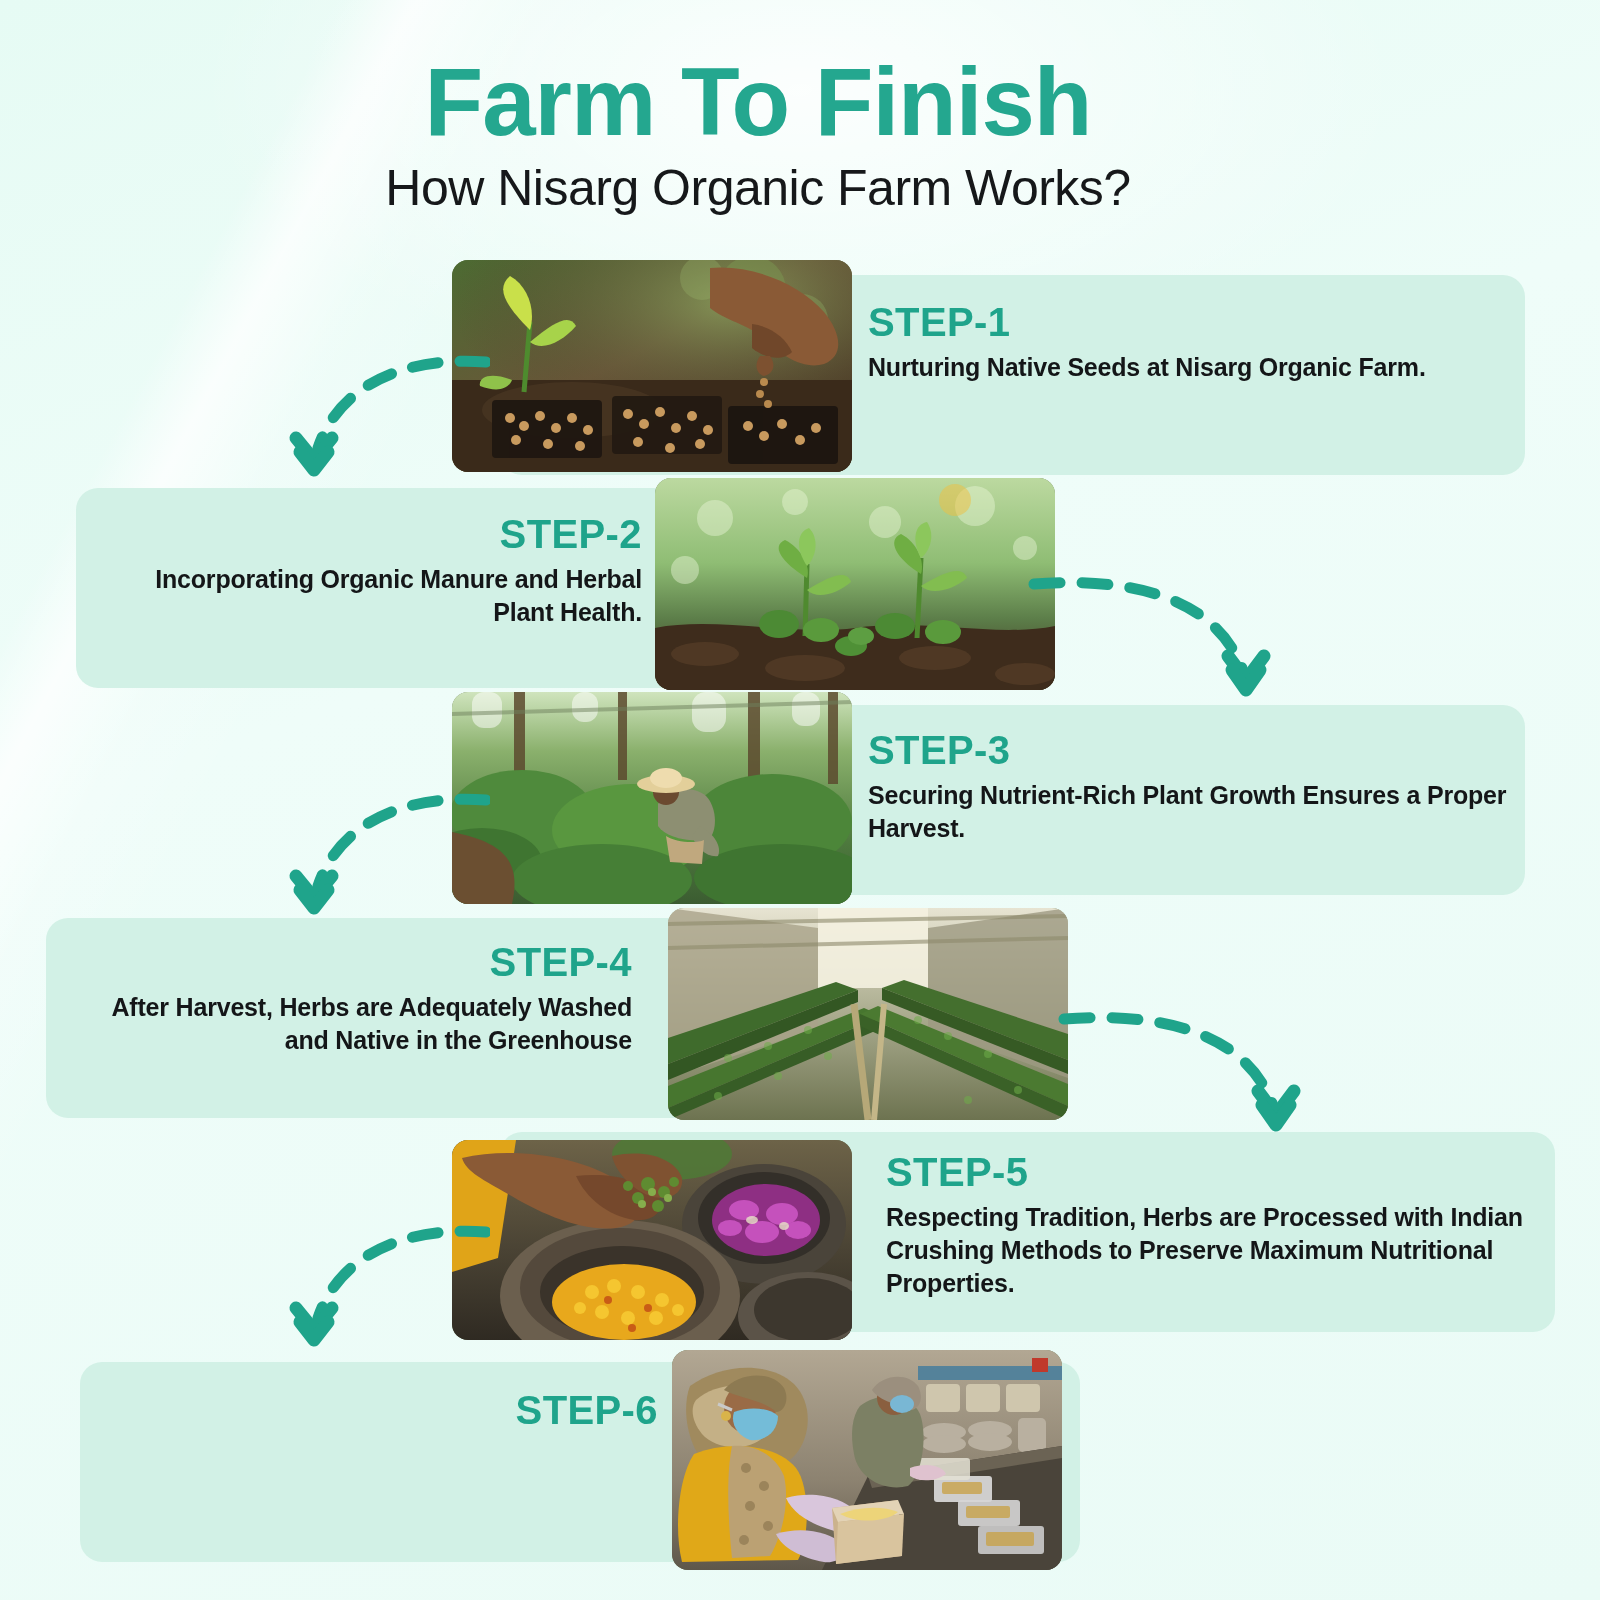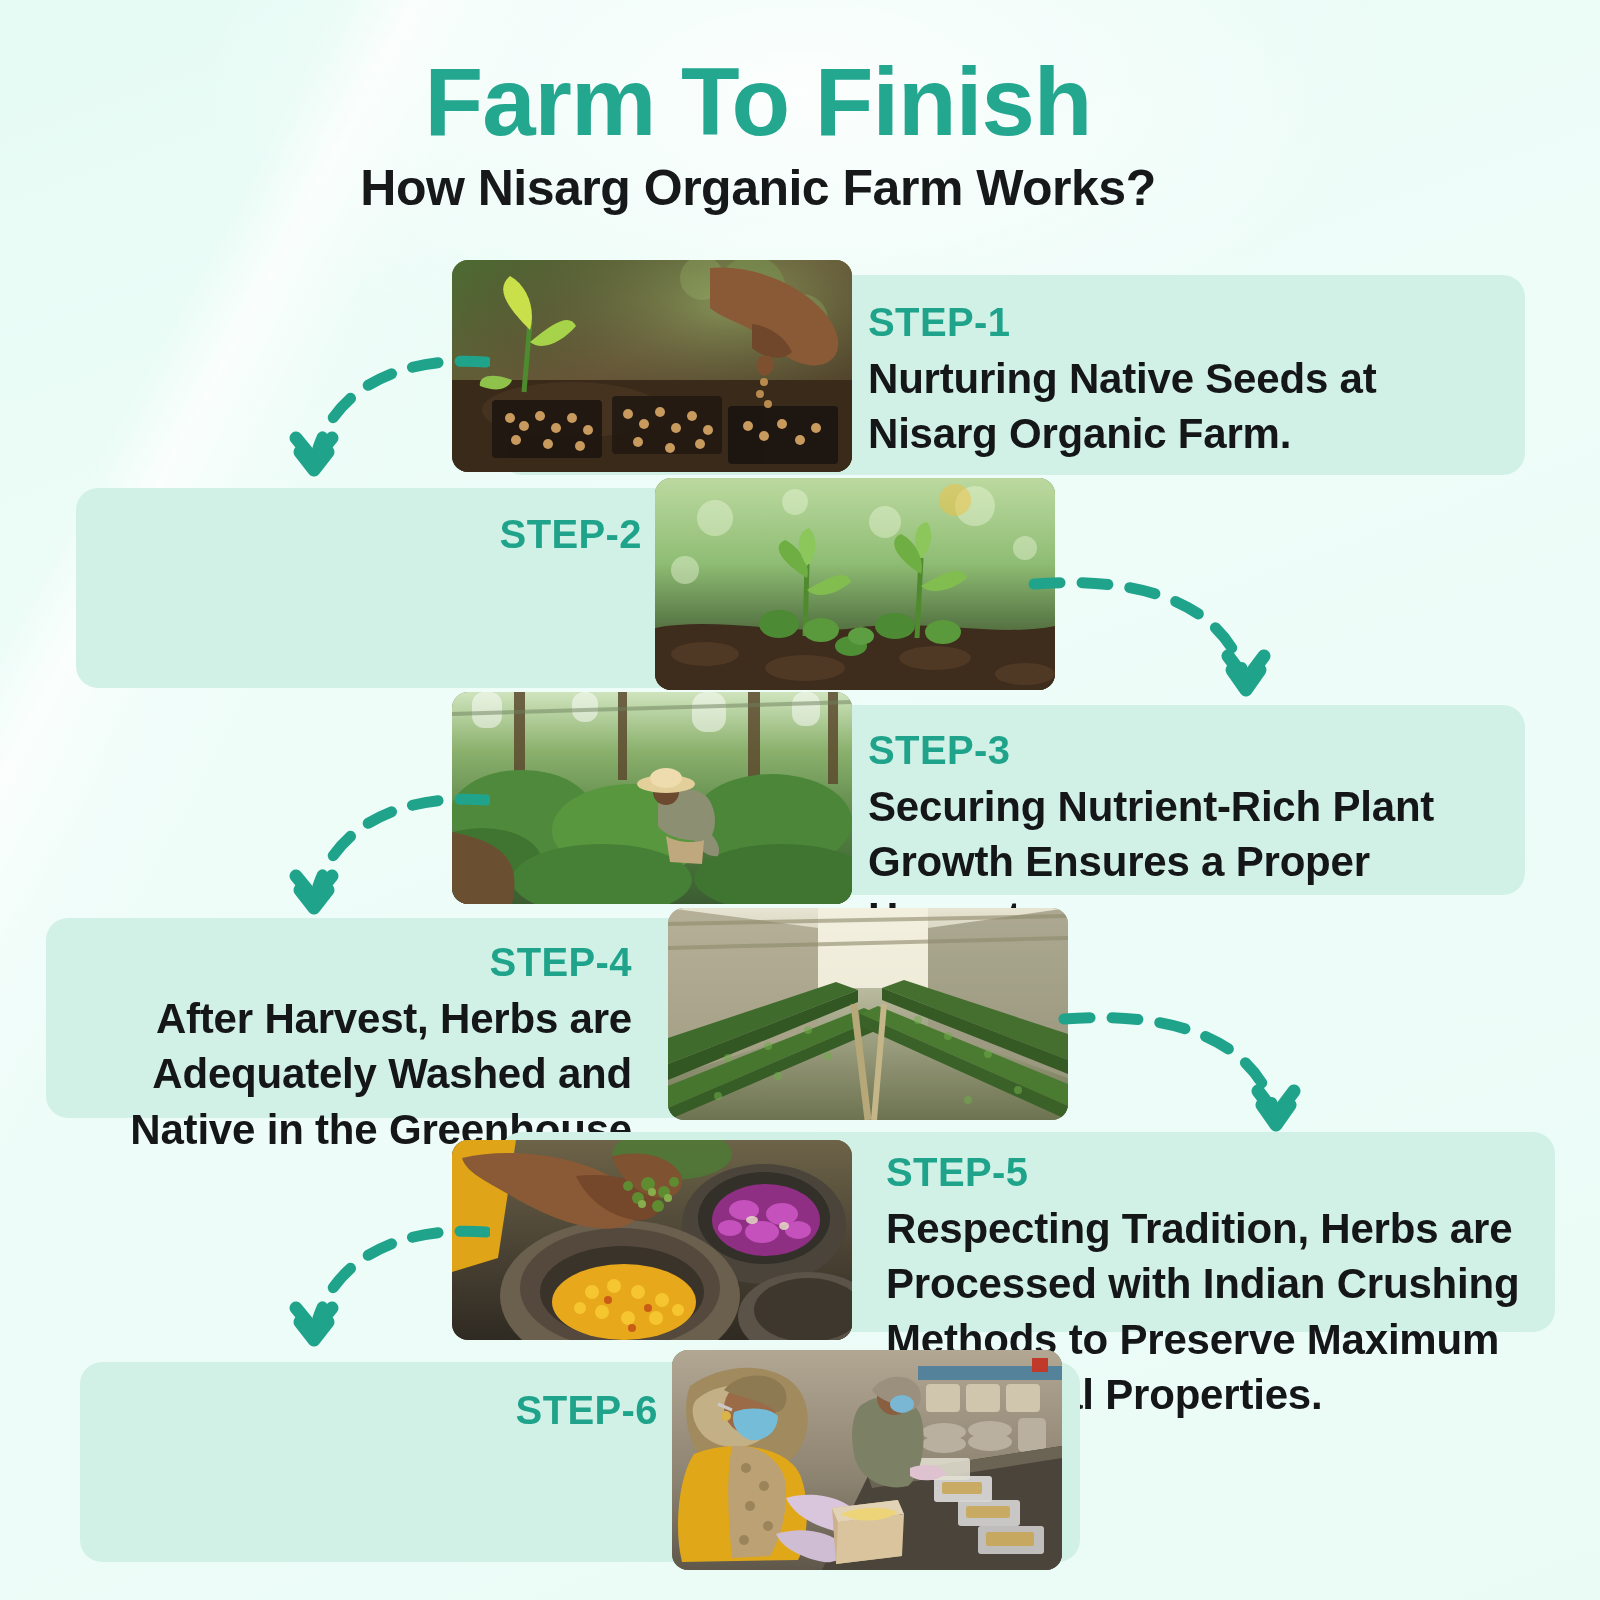--- a/index.html
+++ b/index.html
@@ -59,21 +59,21 @@
   .title {
     font-family: "Liberation Sans", sans-serif;
     font-size: 96px;
     font-weight: 700;
     letter-spacing: -1px;
     color: #24a78f;
     line-height: 1.05;
   }
   .subtitle {
     font-size: 50px;
-    font-weight: 700;
+    font-weight: 400;
     color: #16181a;
     margin-top: 6px;
     letter-spacing: -0.5px;
   }
 
   
   .step {
     position: absolute;
     z-index: 3;
   }
@@ -97,21 +97,21 @@
     z-index: 3;
   }
   .step-label {
     font-size: 40px;
     font-weight: 700;
     color: #1fa48b;
     letter-spacing: 0.4px;
     margin-bottom: 6px;
   }
   .step-desc {
-    font-size: 42px;
+    font-size: 25px;
     font-weight: 700;
     color: #141618;
     line-height: 1.32;
     letter-spacing: -0.2px;
   }
   .align-right { text-align: right; }
   .align-left  { text-align: left; }
 
   
   .arrow {
@@ -265,20 +265,21 @@
         <ellipse cx="240" cy="148" rx="20" ry="13" fill="#4c8a34"></ellipse>
         <ellipse cx="288" cy="154" rx="18" ry="12" fill="#5a9a3c"></ellipse>
 
         <ellipse cx="196" cy="168" rx="16" ry="10" fill="#4f9036"></ellipse>
         <ellipse cx="206" cy="158" rx="13" ry="9" fill="#5d9e42"></ellipse>
       </svg>
     </div>
 
     <div class="txt align-right" style="left:130px; top:512px; width:512px;">
       <div class="step-label">STEP-2</div>
+      <div class="step-desc">Incorporating Organic Manure and Herbal Plant Health.</div>
     </div>
   </div>
 
   <svg class="arrow" style="left:1020px; top:540px; width:260px; height:170px;" viewBox="0 0 260 170">
     <path d="M14 44 C120 36 196 62 222 128" fill="none" stroke="#1fa48b" stroke-width="11" stroke-linecap="round" stroke-dasharray="26 22"></path>
     <path d="M208 116 L226 140 L244 116" fill="none" stroke="#1fa48b" stroke-width="13" stroke-linecap="round" stroke-linejoin="round"></path>
     <path d="M212 130 L226 150 L240 130" fill="none" stroke="#1fa48b" stroke-width="13" stroke-linecap="round" stroke-linejoin="round"></path>
   </svg>
 
   <div class="step">

